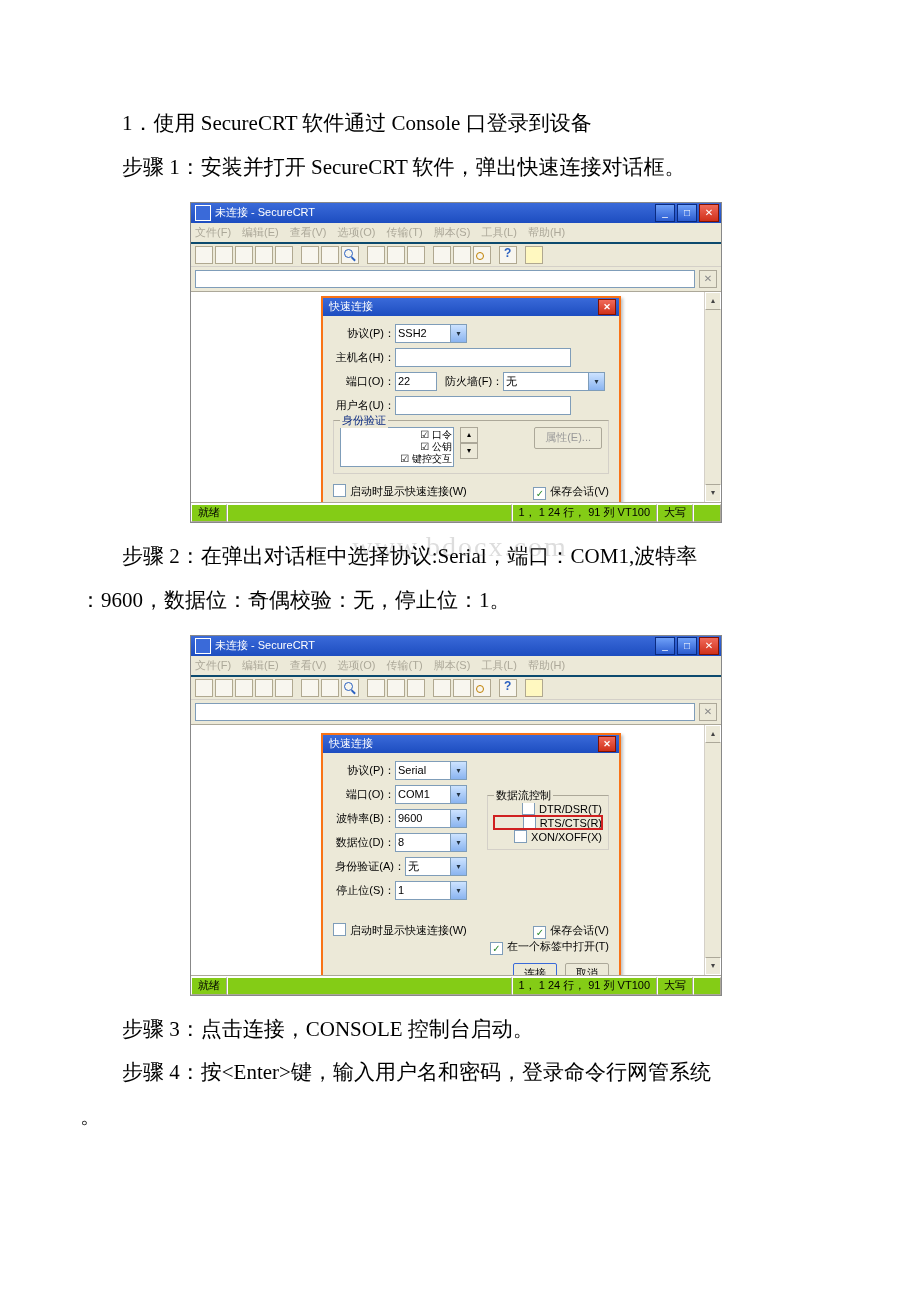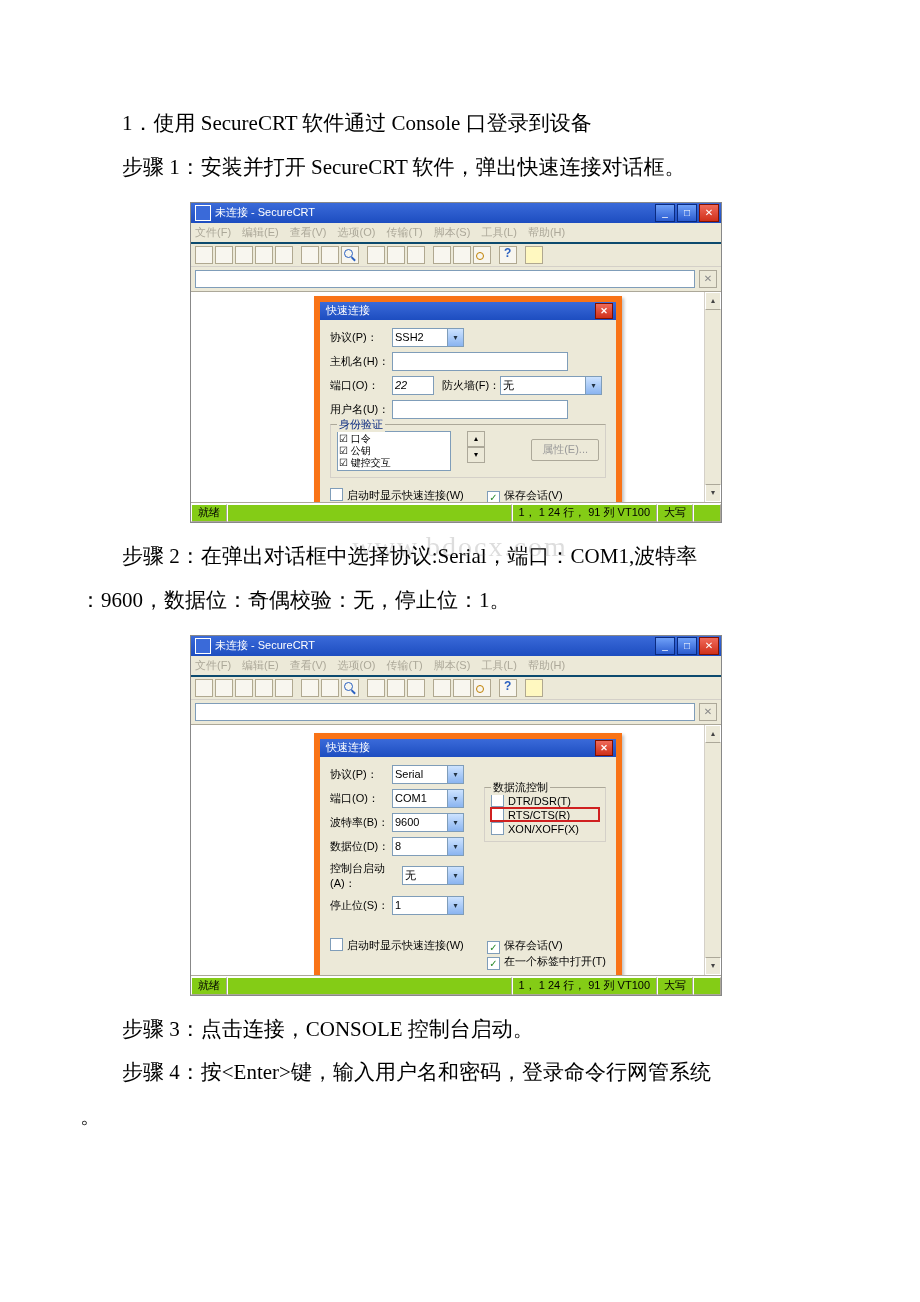--- a/index.html
+++ b/index.html
@@ -66,48 +66,49 @@
   .addr-x { width:16px;height:16px;border:1px solid #aca899;margin-left:4px;background:#ece9d8;display:flex;align-items:center;justify-content:center;font-size:10px;color:#888;}
   
   .term-area { background:#fff; height:210px; position:relative; border-bottom:1px solid #aca899; overflow:hidden;}
   .term-scroll { position:absolute; right:0; top:0; width:16px; height:100%; background:#ece9d8; border-left:1px solid #d4d0c8;}
   .term-scroll .up, .term-scroll .down { height:16px;background:#ece9d8;border:1px solid #fff;display:flex;align-items:center;justify-content:center;font-size:8px;color:#444;}
   .term-scroll .up{border-bottom:1px solid #aca899;}
   .term-scroll .down{position:absolute;bottom:0;width:14px;border-top:1px solid #aca899;}
   
   .dialog {
     position:absolute;
-    left:123px;
+    left:130px;
     top:8px;
     width:296px;
     background:#ece9d8;
-    border:6px solid #f97316;
+    border:2px solid #f97316;
     box-shadow: 2px 2px 3px rgba(0,0,0,0.25);
     font-size:11px;
+    text-align:right;
   }
   .dlg-title { background:linear-gradient(#3a6ad9,#1d4dc0); color:#fff; height:18px; display:flex; align-items:center; padding:0 3px 0 6px;}
   .dlg-title .spacer{flex:1;}
   .dlg-close { width:16px;height:14px;background:linear-gradient(#f06a5a,#d0301a);border:1px solid #801000;color:#fff;display:flex;align-items:center;justify-content:center;font-size:9px;font-weight:bold;}
   .dlg-body { padding:8px 10px 10px 10px; color:#000;}
   .form-row { display:flex; align-items:center; margin-bottom:5px; }
   .form-row label { width:62px; }
   .combo, .txt { height:17px; background:#fff; border:1px solid #7f9db9; font-size:11px; padding:0 2px; display:flex; align-items:center; position:relative;}
   .combo { width:66px; }
   .combo .arrow, .txt .arrow { position:absolute; right:0; top:0; width:15px;height:100%;background:linear-gradient(#cde3ff,#8ab4f0);border-left:1px solid #7f9db9;display:flex;align-items:center;justify-content:center;color:#234;font-size:8px;}
   .txt { width:170px; }
-  .txt.short { width:36px;font-style:italic; }
+  .txt.short { width:36px; }
   .group { border:1px solid #d4d0c8; border-top:1px solid #aca899; padding:6px 6px; margin-top:4px; position:relative;}
   .group-label { position:absolute; top:-8px; left:6px; background:#ece9d8; padding:0 2px; color:#0a2a80; font-size:11px;}
   .group-label.plain { color:#000; }
   .listbox { width:110px; height:36px; background:#fff; border:1px solid #7f9db9; overflow:hidden; font-size:10px; line-height:12px; padding:1px;}
   .listbox .item::before{content:"☑ ";}
   .spin-btns { display:inline-flex; flex-direction:column; margin-left:2px;}
   .spin-btns .sb { width:16px;height:14px;border:1px solid #aca899;background:#ece9d8;font-size:8px;display:flex;align-items:center;justify-content:center;}
   .btn { height:20px; padding:0 10px; background:#ece9d8; border:1px solid #aca899; border-radius:2px; font-size:11px; display:inline-flex;align-items:center;justify-content:center;}
-  .btn.disabled{color:#999;margin-top:8px;}
+  .btn.disabled{color:#999;}
   .btn-row { display:flex; justify-content:flex-end; gap:8px; margin-top:8px;}
   .chk::before{ content:""; display:inline-block;width:11px;height:11px;border:1px solid #7f9db9;background:#fff;margin-right:4px;vertical-align:-2px;}
   .chk.checked::before{ content:"✓"; color:#2a8a2a; font-size:10px; text-align:center; line-height:11px;}
   .hl-red { outline:2px solid #d02020; outline-offset:-1px;}
   
   .statusbar { background:#84cc16; border-top:1px solid #fff; font-size:11px; height:18px; display:flex; align-items:center;}
   .statusbar .cell { border:1px solid #aca899; border-top-color:#fff; border-left-color:#fff; padding:0 6px; height:16px; display:flex;align-items:center;}
   .statusbar .grow{flex:1;}
   .watermark { position:absolute; left:50%; top:50%; transform:translate(-50%,-50%); font-size:28px; color:rgba(120,120,120,0.25); letter-spacing:2px; pointer-events:none;}
 </style>
@@ -201,21 +202,21 @@
                 <span>无</span>
                 <span class="arrow">▾</span>
               </div>
           </div>
           <div class="form-row">
             <label>用户名(U)：</label>
             <div class="txt"></div>
           </div>
           <div class="group">
             <div class="group-label">身份验证</div>
-            <div style="display:flex;align-items:flex-start;gap:14px;">
+            <div style="display:flex;align-items:flex-start;gap:4px;">
               <div class="listbox">
                 <div class="item">口令</div>
                 <div class="item">公钥</div>
                 <div class="item">键控交互</div>
               </div>
               <div class="spin-btns">
                 <div class="sb">▴</div>
                 <div class="sb">▾</div>
               </div>
               <div style="flex:1"></div>
@@ -334,36 +335,36 @@
                   </div>
               </div>
               <div class="form-row">
                 <label>数据位(D)：</label>
                 <div class="combo">
                     <span>8</span>
                     <span class="arrow">▾</span>
                   </div>
               </div>
               <div class="form-row">
-                <label style="width:72px">控制台启动(A)：</label>
+                <label style="width:72px">身份验证(A)：</label>
                 <div class="combo" style="width:56px">
                     <span>无</span>
                     <span class="arrow">▾</span>
                   </div>
               </div>
               <div class="form-row">
                 <label>停止位(S)：</label>
                 <div class="combo">
                     <span>1</span>
                     <span class="arrow">▾</span>
                   </div>
               </div>
             </div>
             <div style="flex:1;padding-top:22px;">
-              <div class="group" style="margin-top:0;">
+              <div class="group" style="margin-top:12px;">
                 <div class="group-label plain">数据流控制</div>
                 <div><span class="chk">DTR/DSR(T)</span></div>
                 <div class="hl-red" style="padding:0 0;margin:1px 0;"><span class="chk">RTS/CTS(R)</span></div>
                 <div><span class="chk">XON/XOFF(X)</span></div>
               </div>
             </div>
           </div>
           <div style="display:flex;margin-top:18px;align-items:flex-start;">
             <span class="chk">启动时显示快速连接(W)</span>
             <div style="flex:1"></div>

